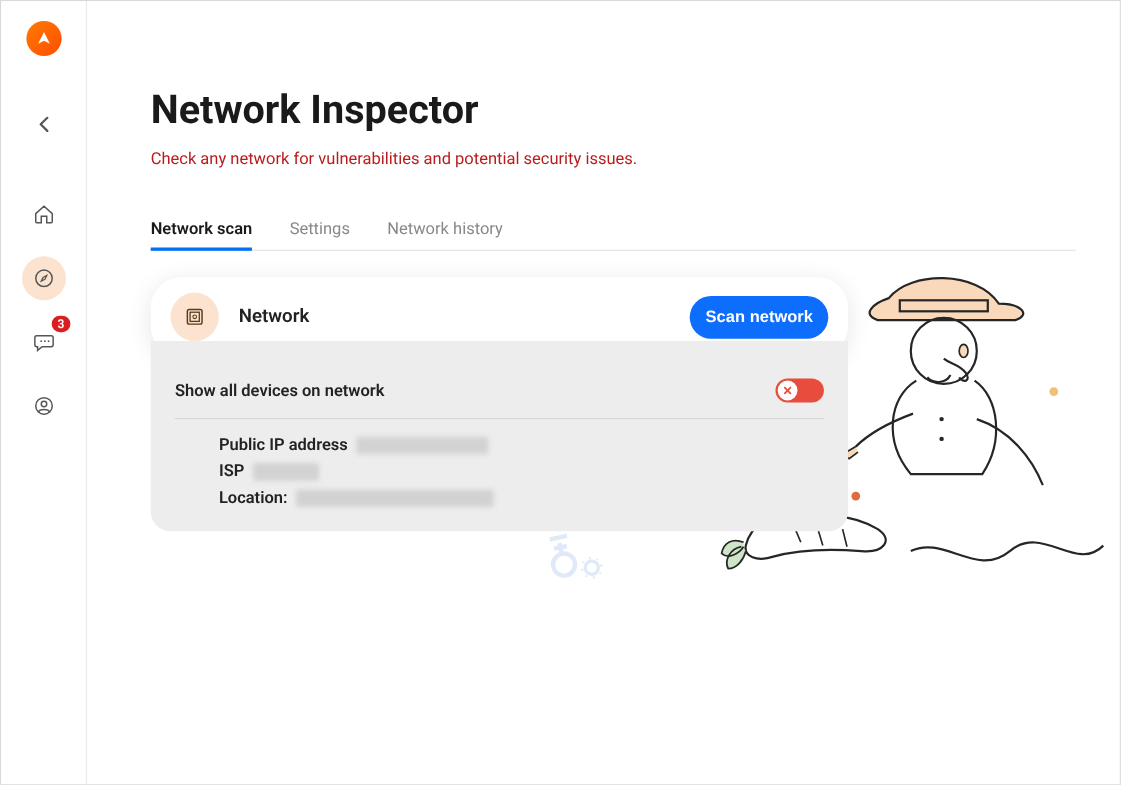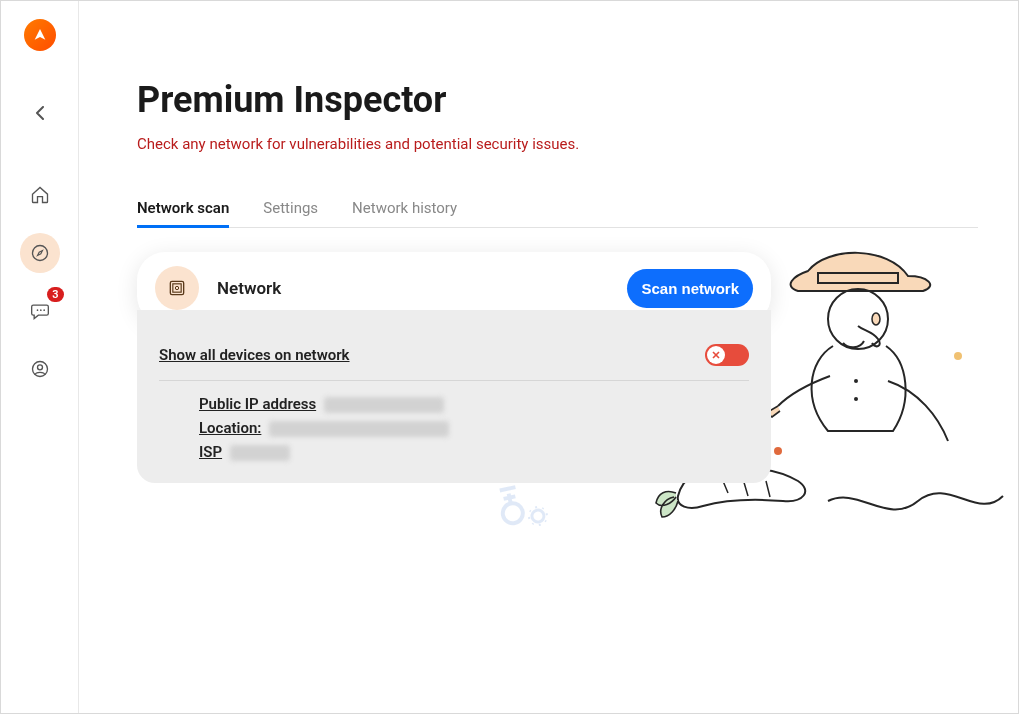--- a/index.html
+++ b/index.html
@@ -19,21 +19,21 @@
   .page-title { font-size:36px; font-weight:700; color:#1a1a1a; margin-top: 78px; }
   .page-subtitle { font-size:15px; color:#b91c1c; margin-top:14px; }
   .tabs { display:flex; gap:34px; margin-top:46px; border-bottom:1px solid #e2e2e2; }
   .tab { padding-bottom:8px; font-size:15px; color:#888; cursor:pointer; }
   .tab.active { color:#1a1a1a; font-weight:600; border-bottom:3px solid #0070f6; margin-bottom:-1px; }
   .panels { margin-top:24px; width: 634px; position:relative; z-index:2;}
   .scan-card { background:#fff; border-radius:28px; box-shadow:0 4px 22px rgba(0,0,0,0.1); display:flex; align-items:center; padding:14px 18px; gap:18px; }
   .net-icon-wrap { width:44px; height:44px; border-radius:50%; background:#fbe3cf; display:flex; align-items:center; justify-content:center; }
   .net-label { font-size:17px; font-weight:600; flex:1; color:#222; }
   .scan-btn { background:#0d6efd; color:#fff; border:none; border-radius:22px; padding:11px 14px; font-size:15px; font-weight:600; cursor:pointer; }
-  .details-card { background:#ededed; border-radius:0 0 18px 18px; margin-top:-14px; padding:34px 22px 22px 22px;text-decoration:underline; }
+  .details-card { background:#ededed; border-radius:0 0 18px 18px; margin-top:-14px; padding:34px 22px 22px 22px; }
   .toggle-row { display:flex; align-items:center; justify-content:space-between; padding-bottom:14px; border-bottom:1px solid #d6d6d6; }
   .toggle-label { font-size:15px; font-weight:600; color:#222; }
   .toggle { width:44px; height:22px; background:#e74c3c; border-radius:12px; position:relative; cursor:pointer; }
   .toggle .knob { position:absolute; top:2px; left:2px; width:18px; height:18px; background:#fff; border-radius:50%; display:flex; align-items:center; justify-content:center; }
   .toggle .knob svg { width:10px; height:10px; }
   .info-rows { margin-top:14px; display:flex; flex-direction:column; gap:6px; font-size:15px; color:#222; }
   .info-row { display:flex; align-items:flex-end; gap:8px;margin-left:40px; }
   .info-key { font-weight:600; }
   .blur-box { background:#d2d2d2; border-radius:3px; filter: blur(2.5px); height:16px; }
   .illustration { position:absolute; right:0; top:240px; width:390px; height:330px; z-index:1; opacity:0.98; }
@@ -84,21 +84,21 @@
             <circle cx="12" cy="12" r="9" stroke="#555" stroke-width="1.6"></circle>
             <circle cx="12" cy="10" r="3" stroke="#555" stroke-width="1.6"></circle>
             <path d="M6 19 C7 15 17 15 18 19" stroke="#555" stroke-width="1.6"></path>
           </svg>
       </div>
     </div>
   </div>
 
   <div class="content">
 
-    <h1 class="page-title">Premium Inspector</h1>
+    <h1 class="page-title">Network Inspector</h1>
     <p class="page-subtitle">Check any network for vulnerabilities and potential security issues.</p>
 
     <div class="tabs">
       <div class="tab active">Network scan</div>
       <div class="tab">Settings</div>
       <div class="tab">Network history</div>
     </div>
 
     <div class="panels">
       <div class="scan-card">
@@ -124,26 +124,26 @@
                 </svg>
             </div>
           </div>
         </div>
         <div class="info-rows">
           <div class="info-row">
             <span class="info-key">Public IP address</span>
             <span class="blur-box" style="width:120px"></span>
           </div>
           <div class="info-row">
+            <span class="info-key">ISP</span>
+            <span class="blur-box" style="width:60px"></span>
+          </div>
+          <div class="info-row">
             <span class="info-key">Location:</span>
             <span class="blur-box" style="width:180px"></span>
-          </div>
-          <div class="info-row">
-            <span class="info-key">ISP</span>
-            <span class="blur-box" style="width:60px"></span>
           </div>
         </div>
       </div>
     </div>
 
     <div class="watermark">
       <div class="wm-line1">
         <span>Techsupport</span><span style="color:#7bb661">all</span>
         <span style="font-size:18px;color:#ff8c1a">.com</span>
       </div>

